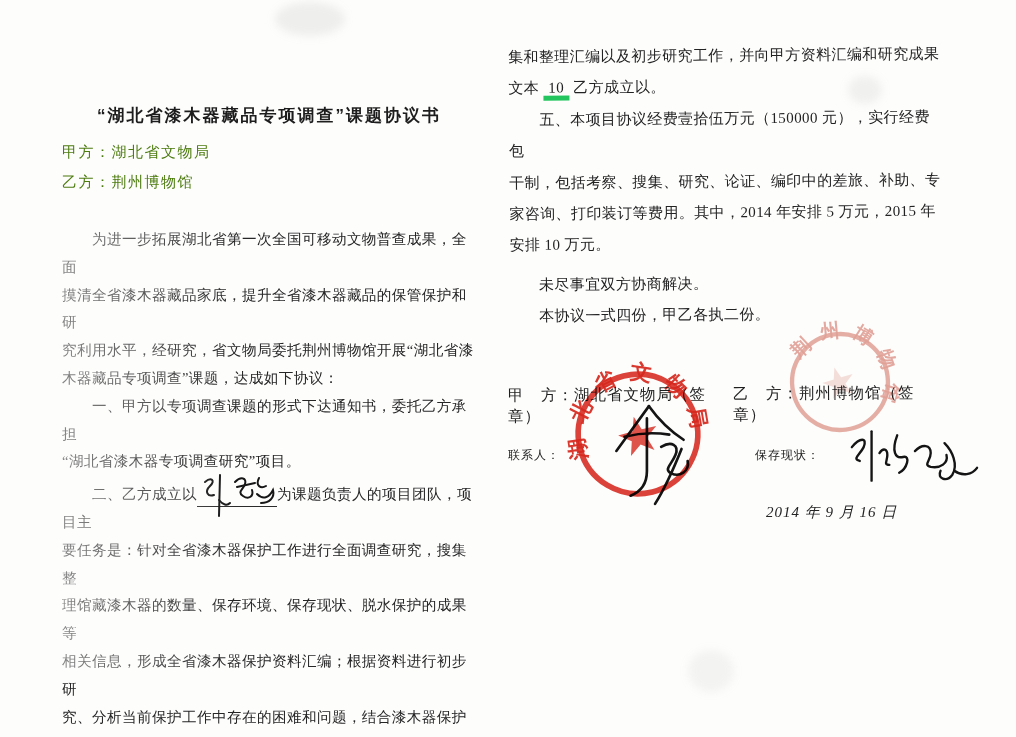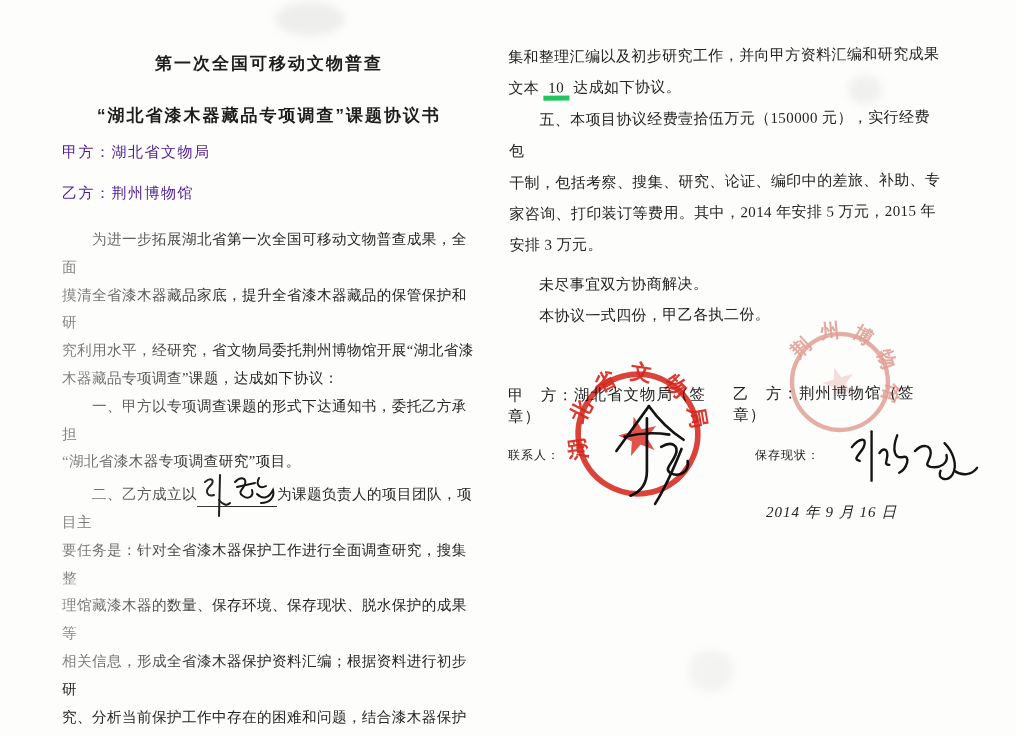--- a/index.html
+++ b/index.html
@@ -10,22 +10,22 @@
     color:#222;
   }
   .abs{position:absolute;}
   .t1,.t2{
     left:62px;width:414px;text-align:center;font-weight:bold;
     font-size:17px;letter-spacing:2px;
     font-family:"Liberation Sans","DejaVu Sans",sans-serif;
     color:#1d1d1d;
   }
   .t1{top:52px;} .t2{top:104px;}
-  .party{left:62px;font-size:15px;letter-spacing:1.5px;color:#4c1d95;}
-  .pa{top:143px;} .pb{top:184px;}
+  .party{left:62px;font-size:15px;letter-spacing:1.5px;color:#4d7c0f;}
+  .pa{top:143px;} .pb{top:173px;}
   .lbody{
     left:62px;top:226px;width:416px;
     font-size:14.6px;line-height:27.8px;letter-spacing:.4px;
     color:#262626;
   }
   .rblock{
     left:508px;width:432px;
     font-size:15px;line-height:31.4px;letter-spacing:.4px;
     color:#232323;transform:rotate(-0.45deg);transform-origin:left top;
   }
@@ -62,21 +62,20 @@
 </style>
 </head>
 <body>
 
 <div class="scan">
 
   <div class="abs blob blob1"></div>
   <div class="abs blob blob2"></div>
   <div class="abs blob blob3"></div>
 
-  <div class="abs t1">第一次全国可移动文物普查</div>
   <div class="abs t2">“湖北省漆木器藏品专项调查”课题协议书</div>
   <div class="abs party pa">甲方：湖北省文物局</div>
   <div class="abs party pb">乙方：荆州博物馆</div>
 
   <div class="abs lbody">
     <div data-list="page_left.lines_a">
       
     <div class="bline"><span>　　为进一步拓展湖北省第一次全国可移动文物普查成果，全面</span></div><div class="bline"><span>摸清全省漆木器藏品家底，提升全省漆木器藏品的保管保护和研</span></div><div class="bline"><span>究利用水平，经研究，省文物局委托荆州博物馆开展“湖北省漆</span></div><div class="bline"><span>木器藏品专项调查”课题，达成如下协议：</span></div><div class="bline"><span>　　一、甲方以专项调查课题的形式下达通知书，委托乙方承担</span></div><div class="bline"><span>“湖北省漆木器专项调查研究”项目。</span></div></div>
     <div class="bline"><span>　　二、乙方成立以</span><span class="hand-inline sig" aria-label="刘德银"><svg width="80" height="46" viewBox="0 0 80 46">
             <g fill="none" stroke="#161616" stroke-width="2" stroke-linecap="round">
@@ -92,24 +91,24 @@
     <div data-list="page_left.lines_b">
       
     <div class="bline"><span>要任务是：针对全省漆木器保护工作进行全面调查研究，搜集整</span></div><div class="bline"><span>理馆藏漆木器的数量、保存环境、保存现状、脱水保护的成果等</span></div><div class="bline"><span>相关信息，形成全省漆木器保护资料汇编；根据资料进行初步研</span></div><div class="bline"><span>究、分析当前保护工作中存在的困难和问题，结合漆木器保护技</span></div></div>
     
   </div>
 
   <div class="abs fadewash"></div>
 
   <div class="abs rblock rb1">
     <div class="bline">集和整理汇编以及初步研究工作，并向甲方资料汇编和研究成果</div>
-    <div class="bline"><span>文本 </span><span class="u small">10</span><span> 达成如下协议。</span></div>
+    <div class="bline"><span>文本 </span><span class="u small">10</span><span> 乙方成立以。</span></div>
     <div data-list="page_right.para5_lines">
       
-    <div class="bline"><span>　　五、本项目协议经费壹拾伍万元（150000 元），实行经费包</span></div><div class="bline"><span>干制，包括考察、搜集、研究、论证、编印中的差旅、补助、专</span></div><div class="bline"><span>家咨询、打印装订等费用。其中，2014 年安排 5 万元，2015 年</span></div><div class="bline"><span>安排 3 万元。</span></div></div>
+    <div class="bline"><span>　　五、本项目协议经费壹拾伍万元（150000 元），实行经费包</span></div><div class="bline"><span>干制，包括考察、搜集、研究、论证、编印中的差旅、补助、专</span></div><div class="bline"><span>家咨询、打印装订等费用。其中，2014 年安排 5 万元，2015 年</span></div><div class="bline"><span>安排 10 万元。</span></div></div>
   </div>
 
   <div class="abs rblock rb2">
     <div data-list="page_right.closing_lines">
       
     <div class="bline"><span>　　未尽事宜双方协商解决。</span></div><div class="bline"><span>　　本协议一式四份，甲乙各执二份。</span></div></div>
   </div>
 
   <div class="abs signrow">
     <span>甲　方：湖北省文物局（签章）</span>

